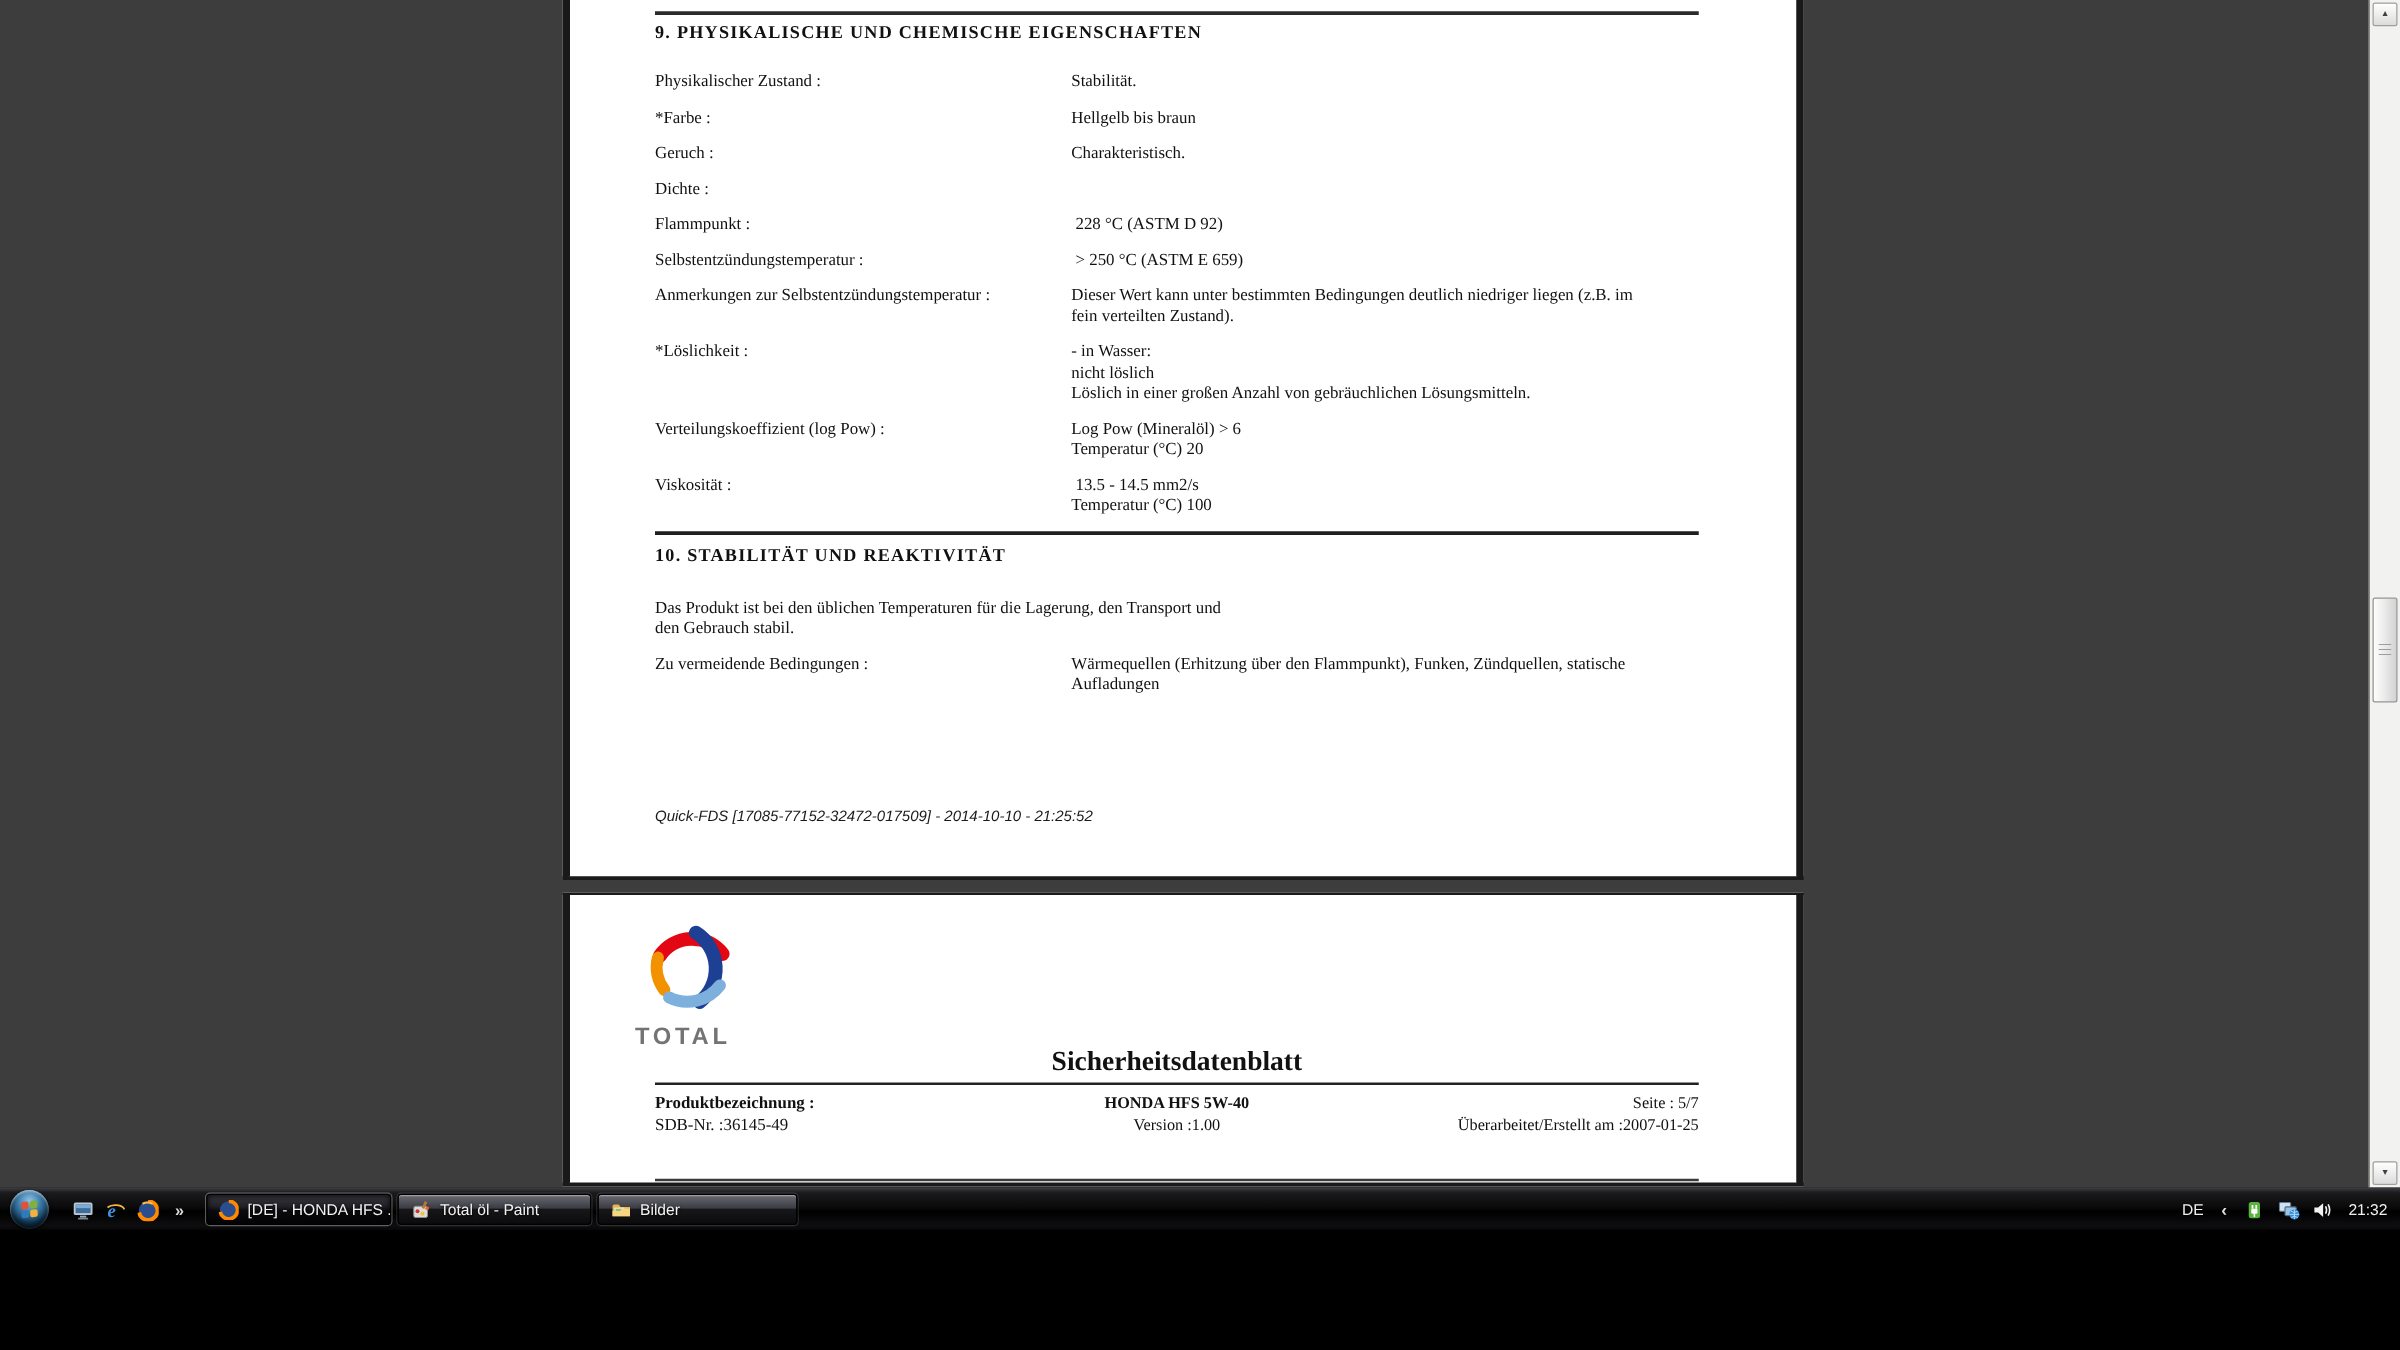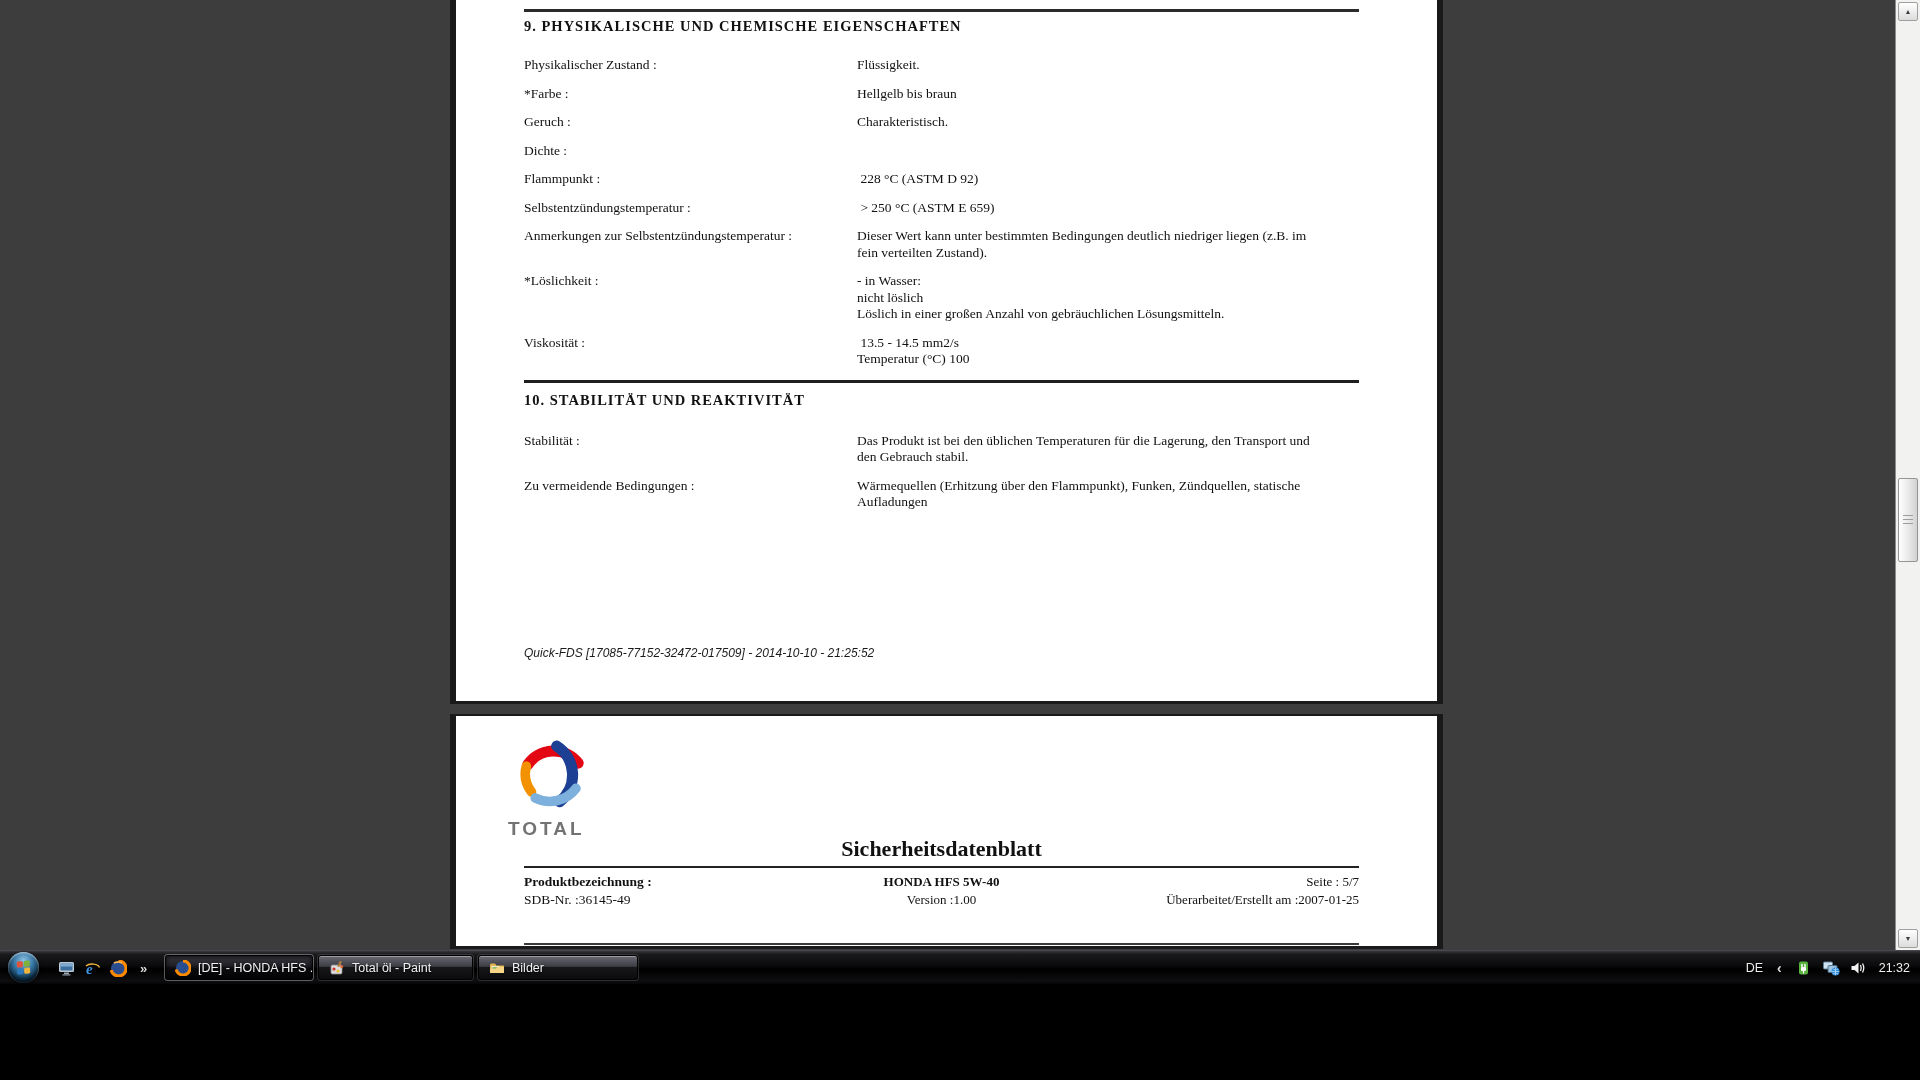--- a/index.html
+++ b/index.html
@@ -89,21 +89,21 @@
 
   <div class="page page1">
     <div class="p1-content">
       <div class="top-rule"></div>
       <div class="sec-title">9. PHYSIKALISCHE UND CHEMISCHE EIGENSCHAFTEN</div>
 
       <div class="rows">
         <div class="row">
           <span class="lbl">Physikalischer Zustand :</span>
           <span class="val">
-              <div class="vline">Flüssigkeit.</div>
+              <div class="vline">Stabilität.</div>
             </span>
         </div>
         <div class="row">
           <span class="lbl">*Farbe :</span>
           <span class="val">
               <div class="vline">Hellgelb bis braun</div>
             </span>
         </div>
         <div class="row">
           <span class="lbl">Geruch :</span>
@@ -135,34 +135,40 @@
         </div>
         <div class="row">
           <span class="lbl">*Löslichkeit :</span>
           <span class="val">
             <div class="vline">- in Wasser:</div>
             <div class="vline">nicht löslich</div>
             <div class="vline">Löslich in einer großen Anzahl von gebräuchlichen Lösungsmitteln.</div>
           </span>
         </div>
         <div class="row">
+          <span class="lbl">Verteilungskoeffizient (log Pow) :</span>
+          <span class="val">
+            <div class="vline">Log Pow (Mineralöl) &gt; 6</div>
+            <div class="vline">Temperatur (°C) 20</div>
+          </span>
+        </div>
+        <div class="row">
           <span class="lbl">Viskosität :</span>
           <span class="val">
             <div class="vline"> 13.5 - 14.5 mm2/s</div>
             <div class="vline">Temperatur (°C) 100</div>
           </span>
         </div>
       </div>
 
       <div class="mid-rule"></div>
       <div class="sec10-title">10. STABILITÄT UND REAKTIVITÄT</div>
 
       <div class="rows2">
         <div class="row">
-          <span class="lbl">Stabilität :</span>
           <span class="val">
             <div class="vline">Das Produkt ist bei den üblichen Temperaturen für die Lagerung, den Transport und</div>
             <div class="vline">den Gebrauch stabil.</div>
           </span>
         </div>
         <div class="row">
           <span class="lbl">Zu vermeidende Bedingungen :</span>
           <span class="val">
             <div class="vline">Wärmequellen (Erhitzung über den Flammpunkt), Funken, Zündquellen, statische</div>
             <div class="vline">Aufladungen</div>

